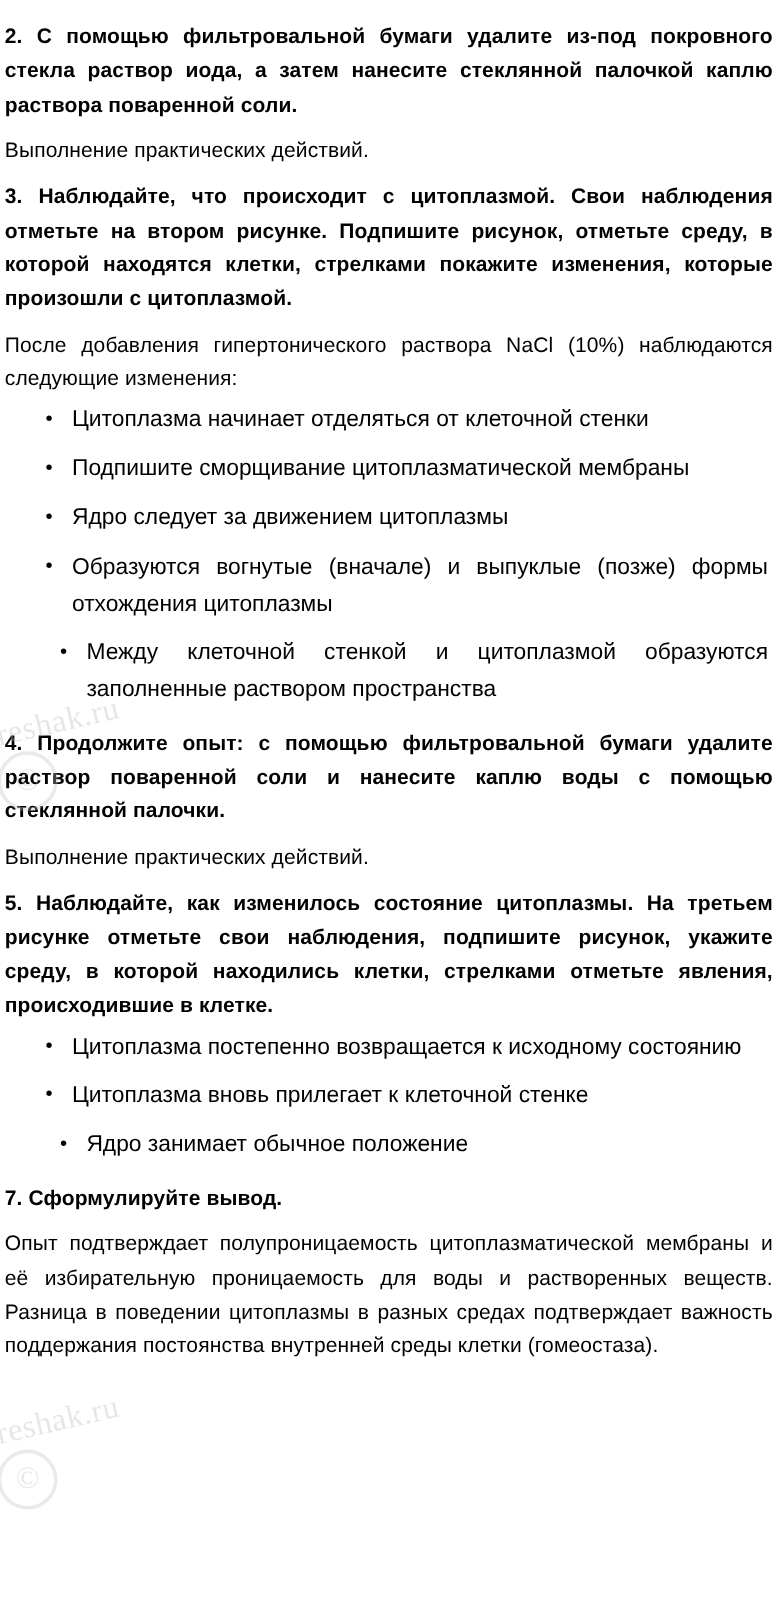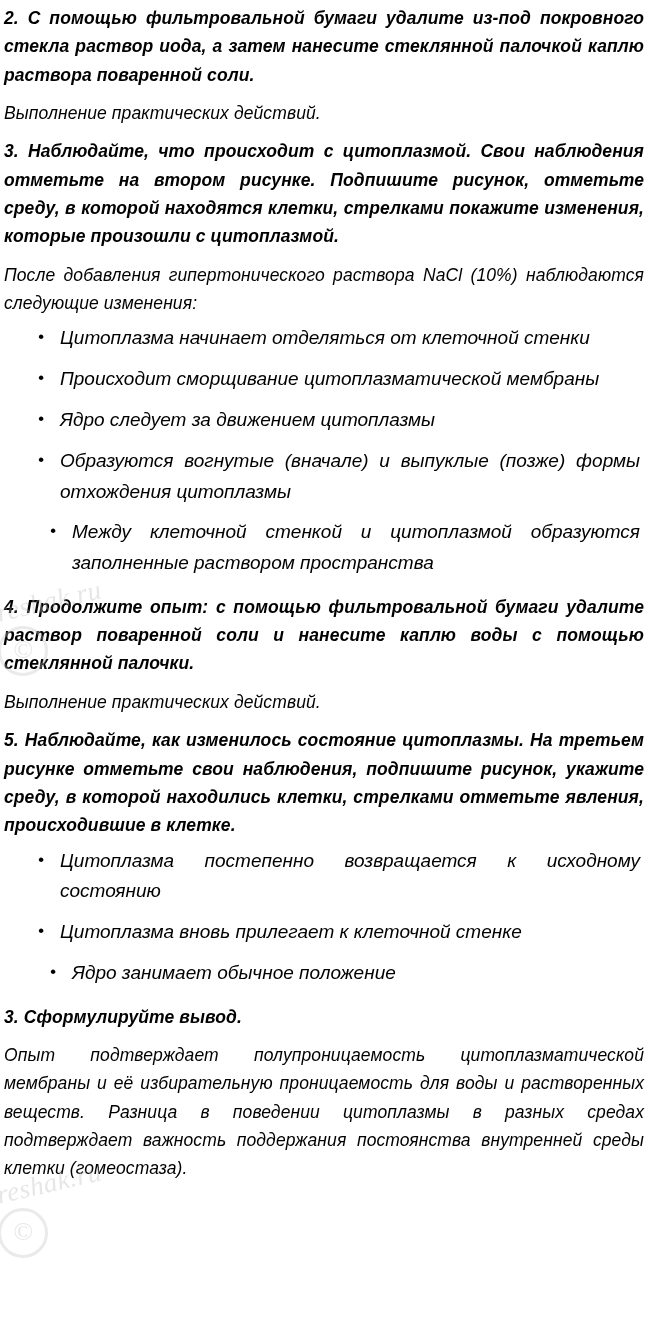--- a/index.html
+++ b/index.html
@@ -13,22 +13,21 @@
     font-family: "Liberation Sans", sans-serif;
     color: #000000;
     position: relative;
     overflow: hidden;
   }
   .page {
     position: relative;
     width: 650px;
     height: 1331px;
     box-sizing: border-box;
-    padding: 4px 6px 0 4px;
-    font-style: italic;
+    padding: 16px 6px 0 4px;
   }
   .para {
     font-size: 17.5px;
     line-height: 1.62;
     text-align: justify;
     text-justify: inter-word;
     margin: 0 0 2px 0;
     letter-spacing: 0.1px;
   }
   .para.bold {
@@ -102,21 +101,21 @@
   <p class="para">Выполнение практических действий.</p>
   <div class="spacer-sm"></div>
 
   <p class="para bold">3. Наблюдайте, что происходит с цитоплазмой. Свои наблюдения отметьте на втором рисунке. Подпишите рисунок, отметьте среду, в которой находятся клетки, стрелками покажите изменения, которые произошли с цитоплазмой.</p>
   <div class="spacer-sm"></div>
 
   <p class="para">После добавления гипертонического раствора NaCl (10%) наблюдаются следующие изменения:</p>
 
   <ul class="bullets">
     <li>Цитоплазма начинает отделяться от клеточной стенки</li>
-    <li>Происходит сморщивание цитоплазматической мембраны</li>
+    <li>Подпишите сморщивание цитоплазматической мембраны</li>
     <li>Ядро следует за движением цитоплазмы</li>
     <li>Образуются вогнутые (вначале) и выпуклые (позже) формы отхождения цитоплазмы</li>
     <li>Между клеточной стенкой и цитоплазмой образуются заполненные раствором пространства</li>
   </ul>
 
   <div class="spacer-sm"></div>
   <p class="para bold">4. Продолжите опыт: с помощью фильтровальной бумаги удалите раствор поваренной соли и нанесите каплю воды с помощью стеклянной палочки.</p>
   <div class="spacer-sm"></div>
 
   <p class="para">Выполнение практических действий.</p>
@@ -124,21 +123,21 @@
 
   <p class="para bold">5. Наблюдайте, как изменилось состояние цитоплазмы. На третьем рисунке отметьте свои наблюдения, подпишите рисунок, укажите среду, в которой находились клетки, стрелками отметьте явления, происходившие в клетке.</p>
 
   <ul class="bullets">
     <li>Цитоплазма постепенно возвращается к исходному состоянию</li>
     <li>Цитоплазма вновь прилегает к клеточной стенке</li>
     <li>Ядро занимает обычное положение</li>
   </ul>
 
   <div class="spacer-sm"></div>
-  <p class="para bold">3. Сформулируйте вывод.</p>
+  <p class="para bold">7. Сформулируйте вывод.</p>
   <div class="spacer-sm"></div>
 
   <p class="para">Опыт подтверждает полупроницаемость цитоплазматической мембраны и её избирательную проницаемость для воды и растворенных веществ. Разница в поведении цитоплазмы в разных средах подтверждает важность поддержания постоянства внутренней среды клетки (гомеостаза).</p>
 
   <div class="watermark wm1">
     <div class="wm-text">reshak.ru</div>
     <div class="wm-circle">©</div>
   </div>
 
   <div class="watermark wm2">

